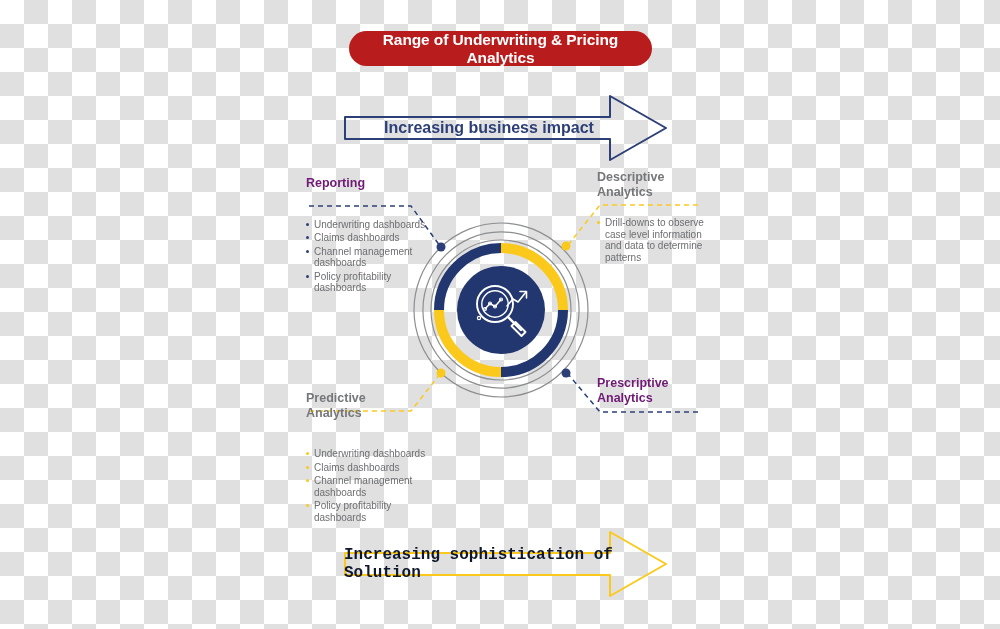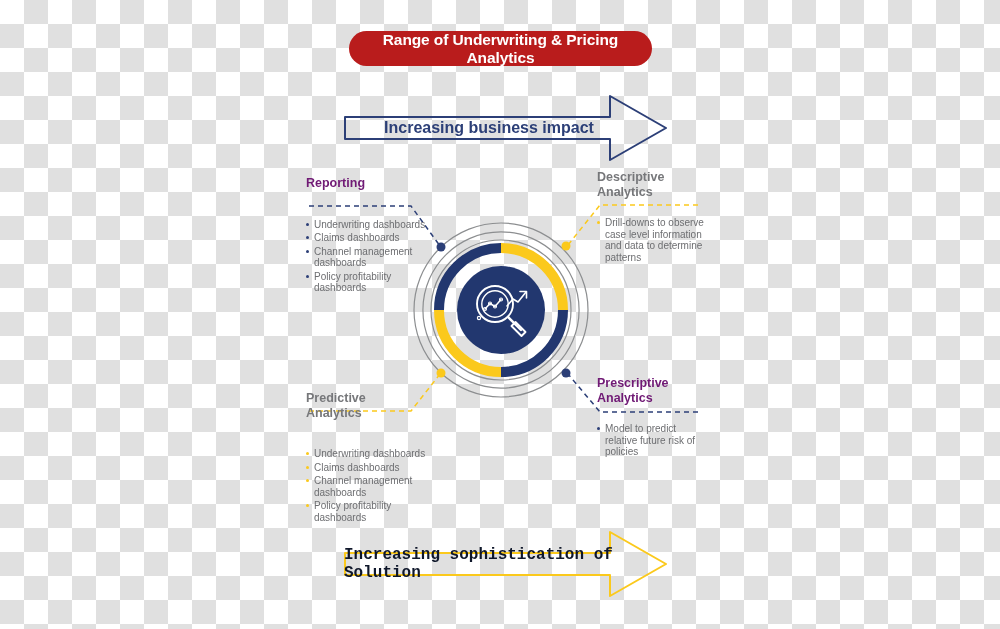--- a/index.html
+++ b/index.html
@@ -249,17 +249,16 @@
         <li>Claims dashboards</li>
         <li>Channel management dashboards</li>
         <li>Policy profitability dashboards</li>
       </ul>
   </div>
 
   <div class="quad" id="quad-prescriptive">
     <div class="quad-title navy-title">Prescriptive
 Analytics</div>
     <ul class="quad-list navy-bullets">
-        <li>Model to predict relative future risk of policies</li>
       </ul>
   </div>
 
 </div>
 
 </body></html>

